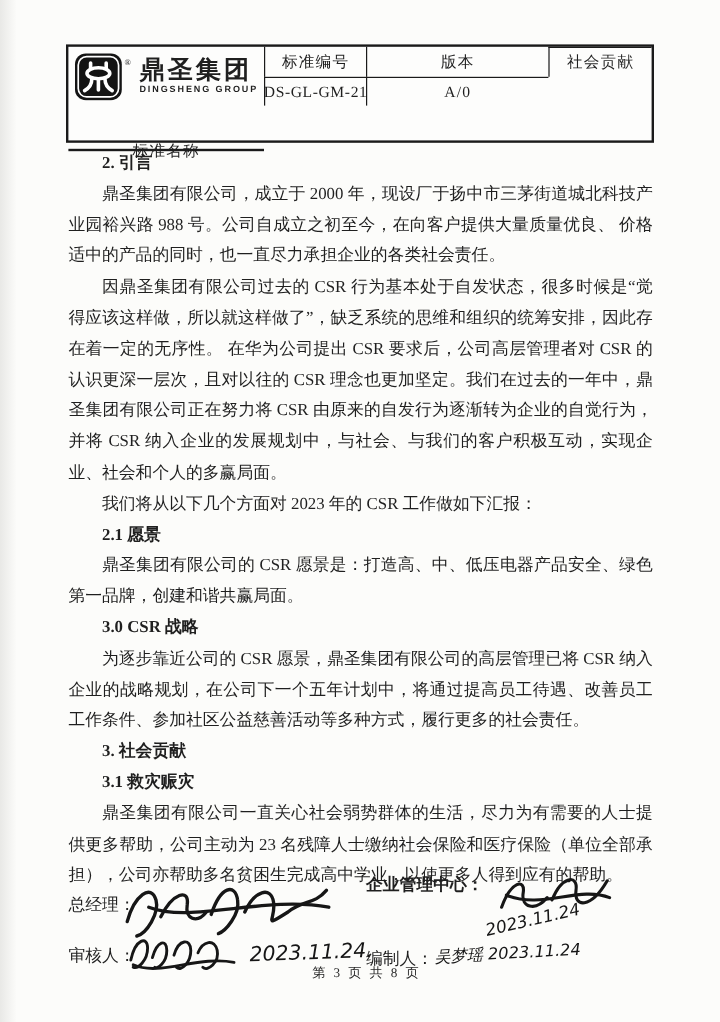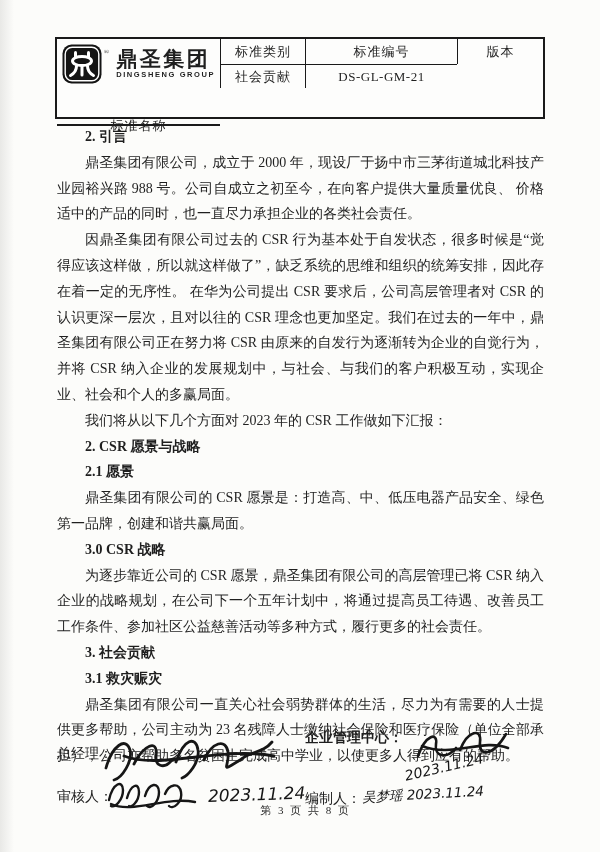--- a/index.html
+++ b/index.html
@@ -93,36 +93,35 @@
           <path d="M20,22.5 v8.5"></path>
         </g>
       </svg>
       <span class="regmark">®</span>
       <div class="logo-text">
         <span class="logo-cn">鼎圣集团</span>
         <span class="logo-en">DINGSHENG GROUP</span>
       </div>
     </div>
 
-    <div class="cell bl">标准类别</div>
     <div class="cell bl">标准编号</div>
     <div class="cell bl">版本</div>
 
     <div class="cell bl bt">社会贡献</div>
     <div class="cell bl bt std-num">DS-GL-GM-21</div>
+    <div class="cell bl bt">A/0</div>
 
     <div class="cell name-label bt2">标准名称</div>
   </div>
 
   <div class="doc">
     <p class="hd">2. 引言</p>
     <p>鼎圣集团有限公司，成立于 2000 年，现设厂于扬中市三茅街道城北科技产业园裕兴路 988 号。公司自成立之初至今，在向客户提供大量质量优良、 价格适中的产品的同时，也一直尽力承担企业的各类社会责任。</p>
     <p>因鼎圣集团有限公司过去的 CSR 行为基本处于自发状态，很多时候是“觉得应该这样做，所以就这样做了”，缺乏系统的思维和组织的统筹安排，因此存在着一定的无序性。 在华为公司提出 CSR 要求后，公司高层管理者对 CSR 的认识更深一层次，且对以往的 CSR 理念也更加坚定。我们在过去的一年中，鼎圣集团有限公司正在努力将 CSR 由原来的自发行为逐渐转为企业的自觉行为，并将 CSR 纳入企业的发展规划中，与社会、与我们的客户积极互动，实现企业、社会和个人的多赢局面。</p>
     <p>我们将从以下几个方面对 2023 年的 CSR 工作做如下汇报：</p>
-    <p class="hd">2. CSR 愿景与战略</p>
     <p class="hd">2.1 愿景</p>
     <p>鼎圣集团有限公司的 CSR 愿景是：打造高、中、低压电器产品安全、绿色第一品牌，创建和谐共赢局面。</p>
     <p class="hd">3.0 CSR 战略</p>
     <p>为逐步靠近公司的 CSR 愿景，鼎圣集团有限公司的高层管理已将 CSR 纳入企业的战略规划，在公司下一个五年计划中，将通过提高员工待遇、改善员工工作条件、参加社区公益慈善活动等多种方式，履行更多的社会责任。</p>
     <p class="hd">3. 社会贡献</p>
     <p class="hd">3.1 救灾赈灾</p>
     <p>鼎圣集团有限公司一直关心社会弱势群体的生活，尽力为有需要的人士提供更多帮助，公司主动为 23 名残障人士缴纳社会保险和医疗保险（单位全部承担），公司亦帮助多名贫困生完成高中学业，以使更多人得到应有的帮助。</p>
   </div>
 
   <div>

